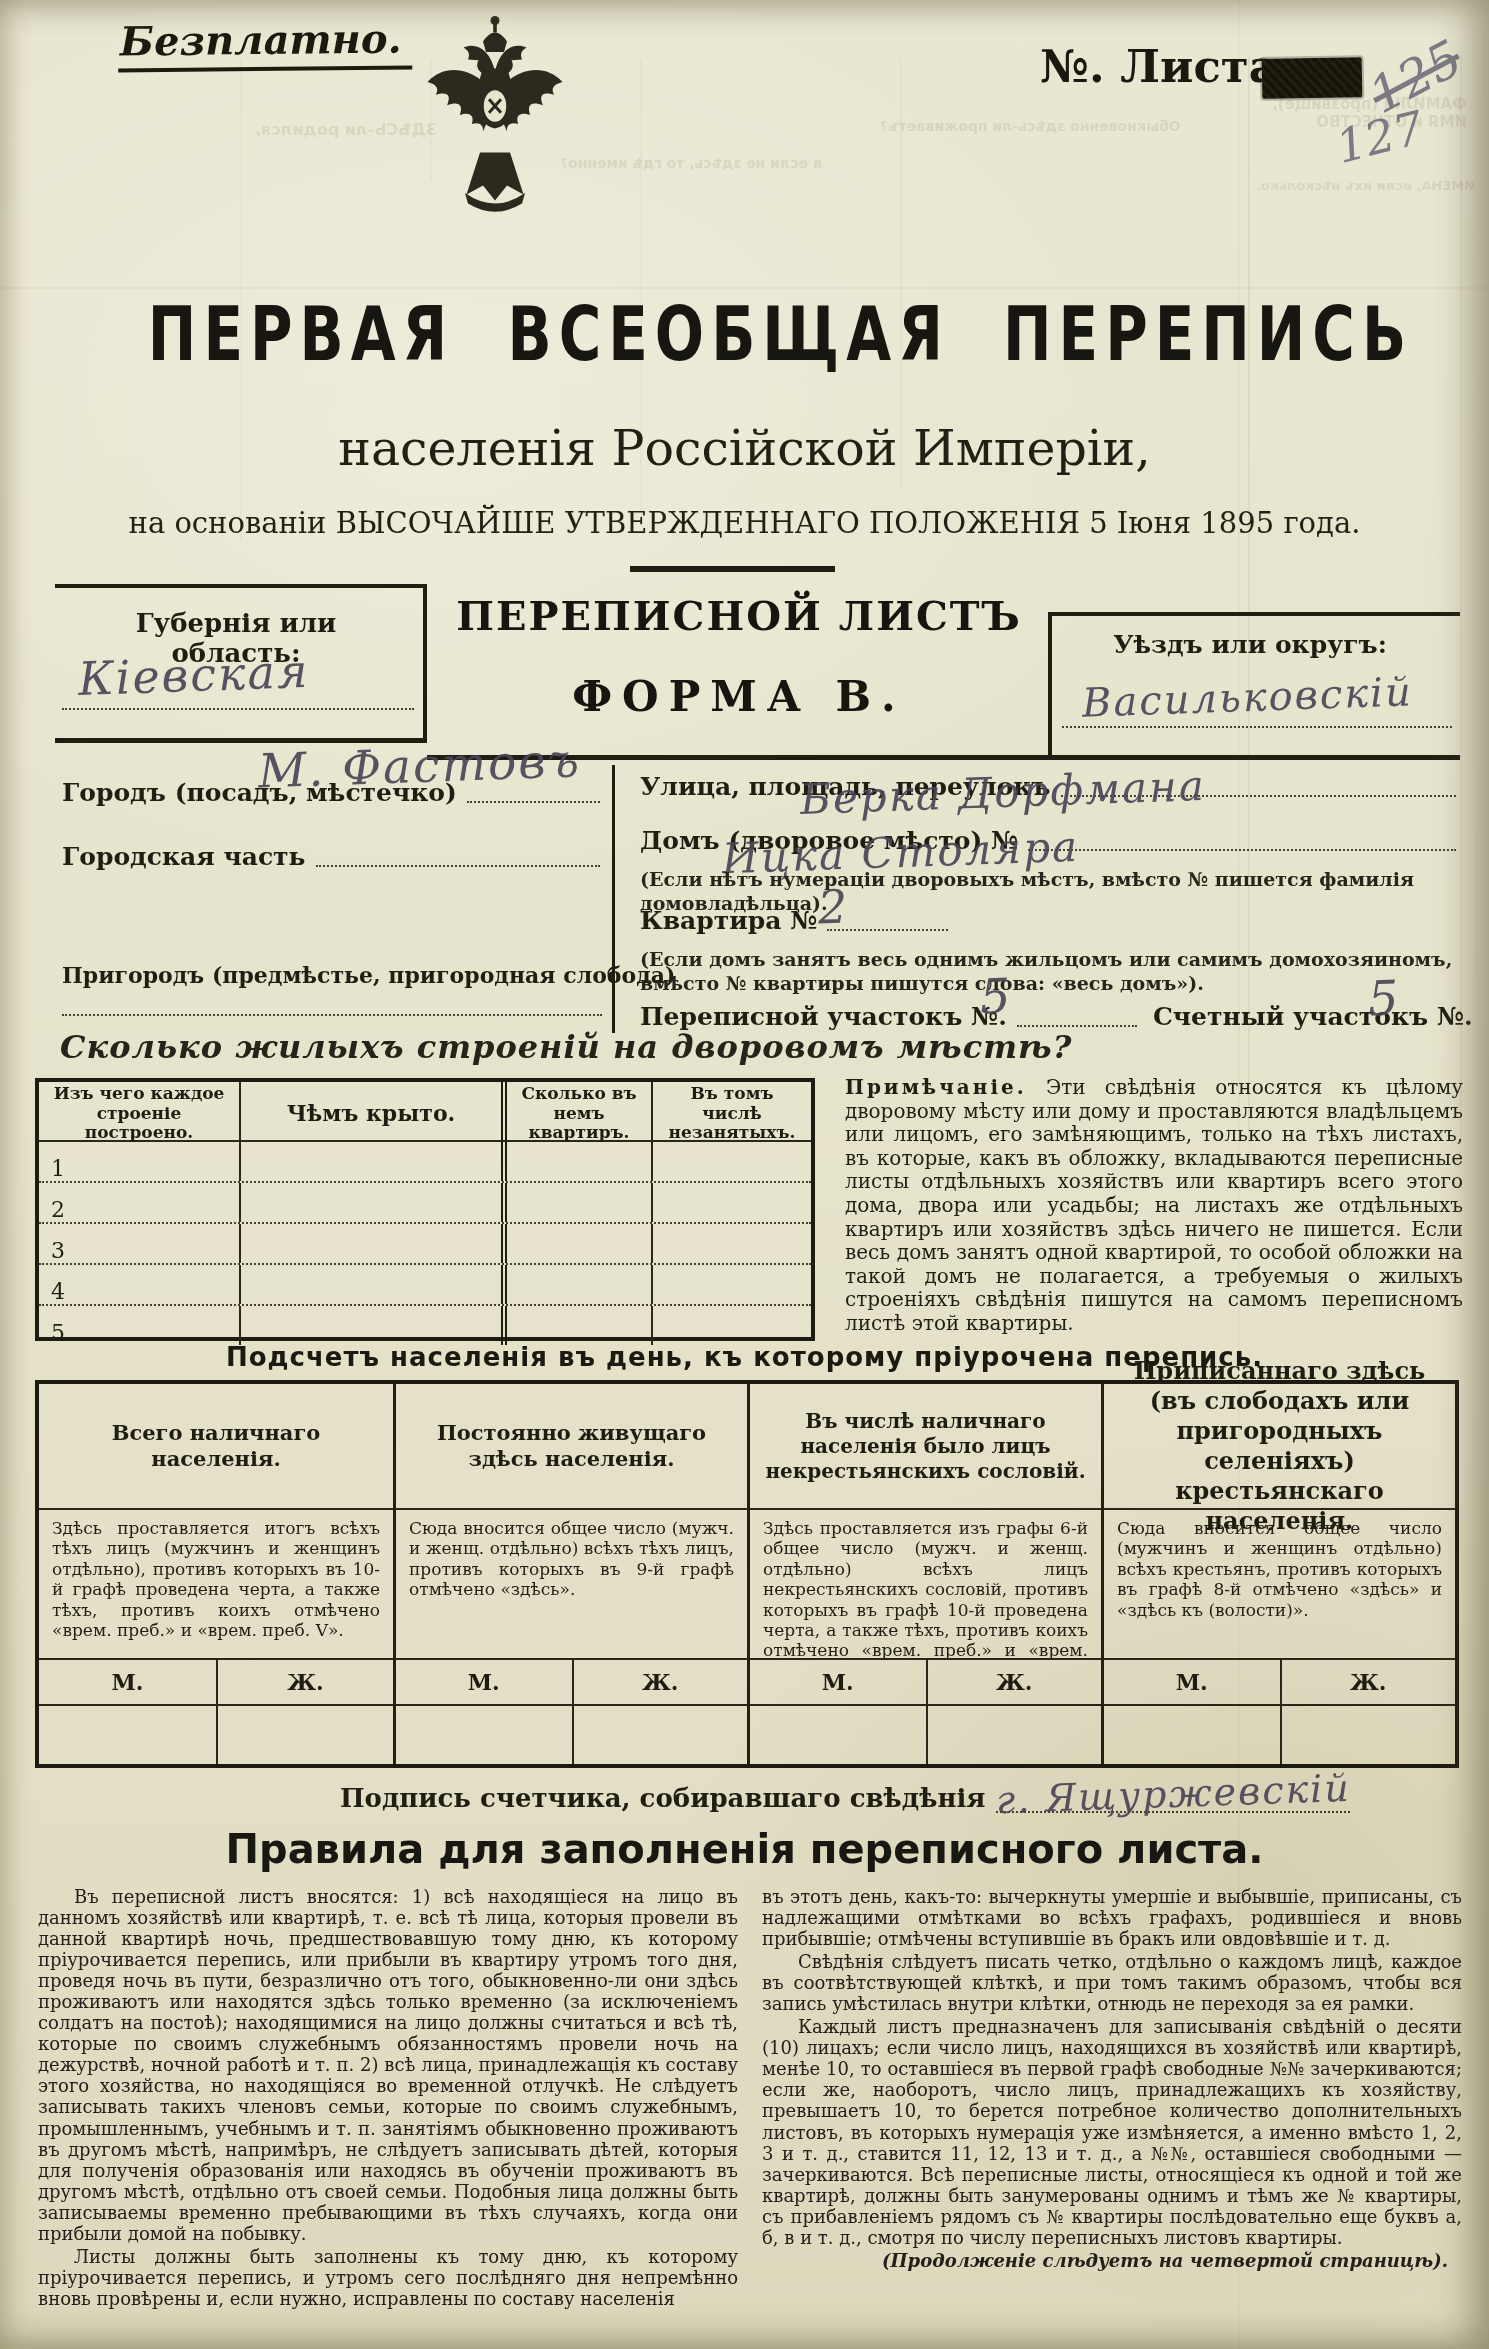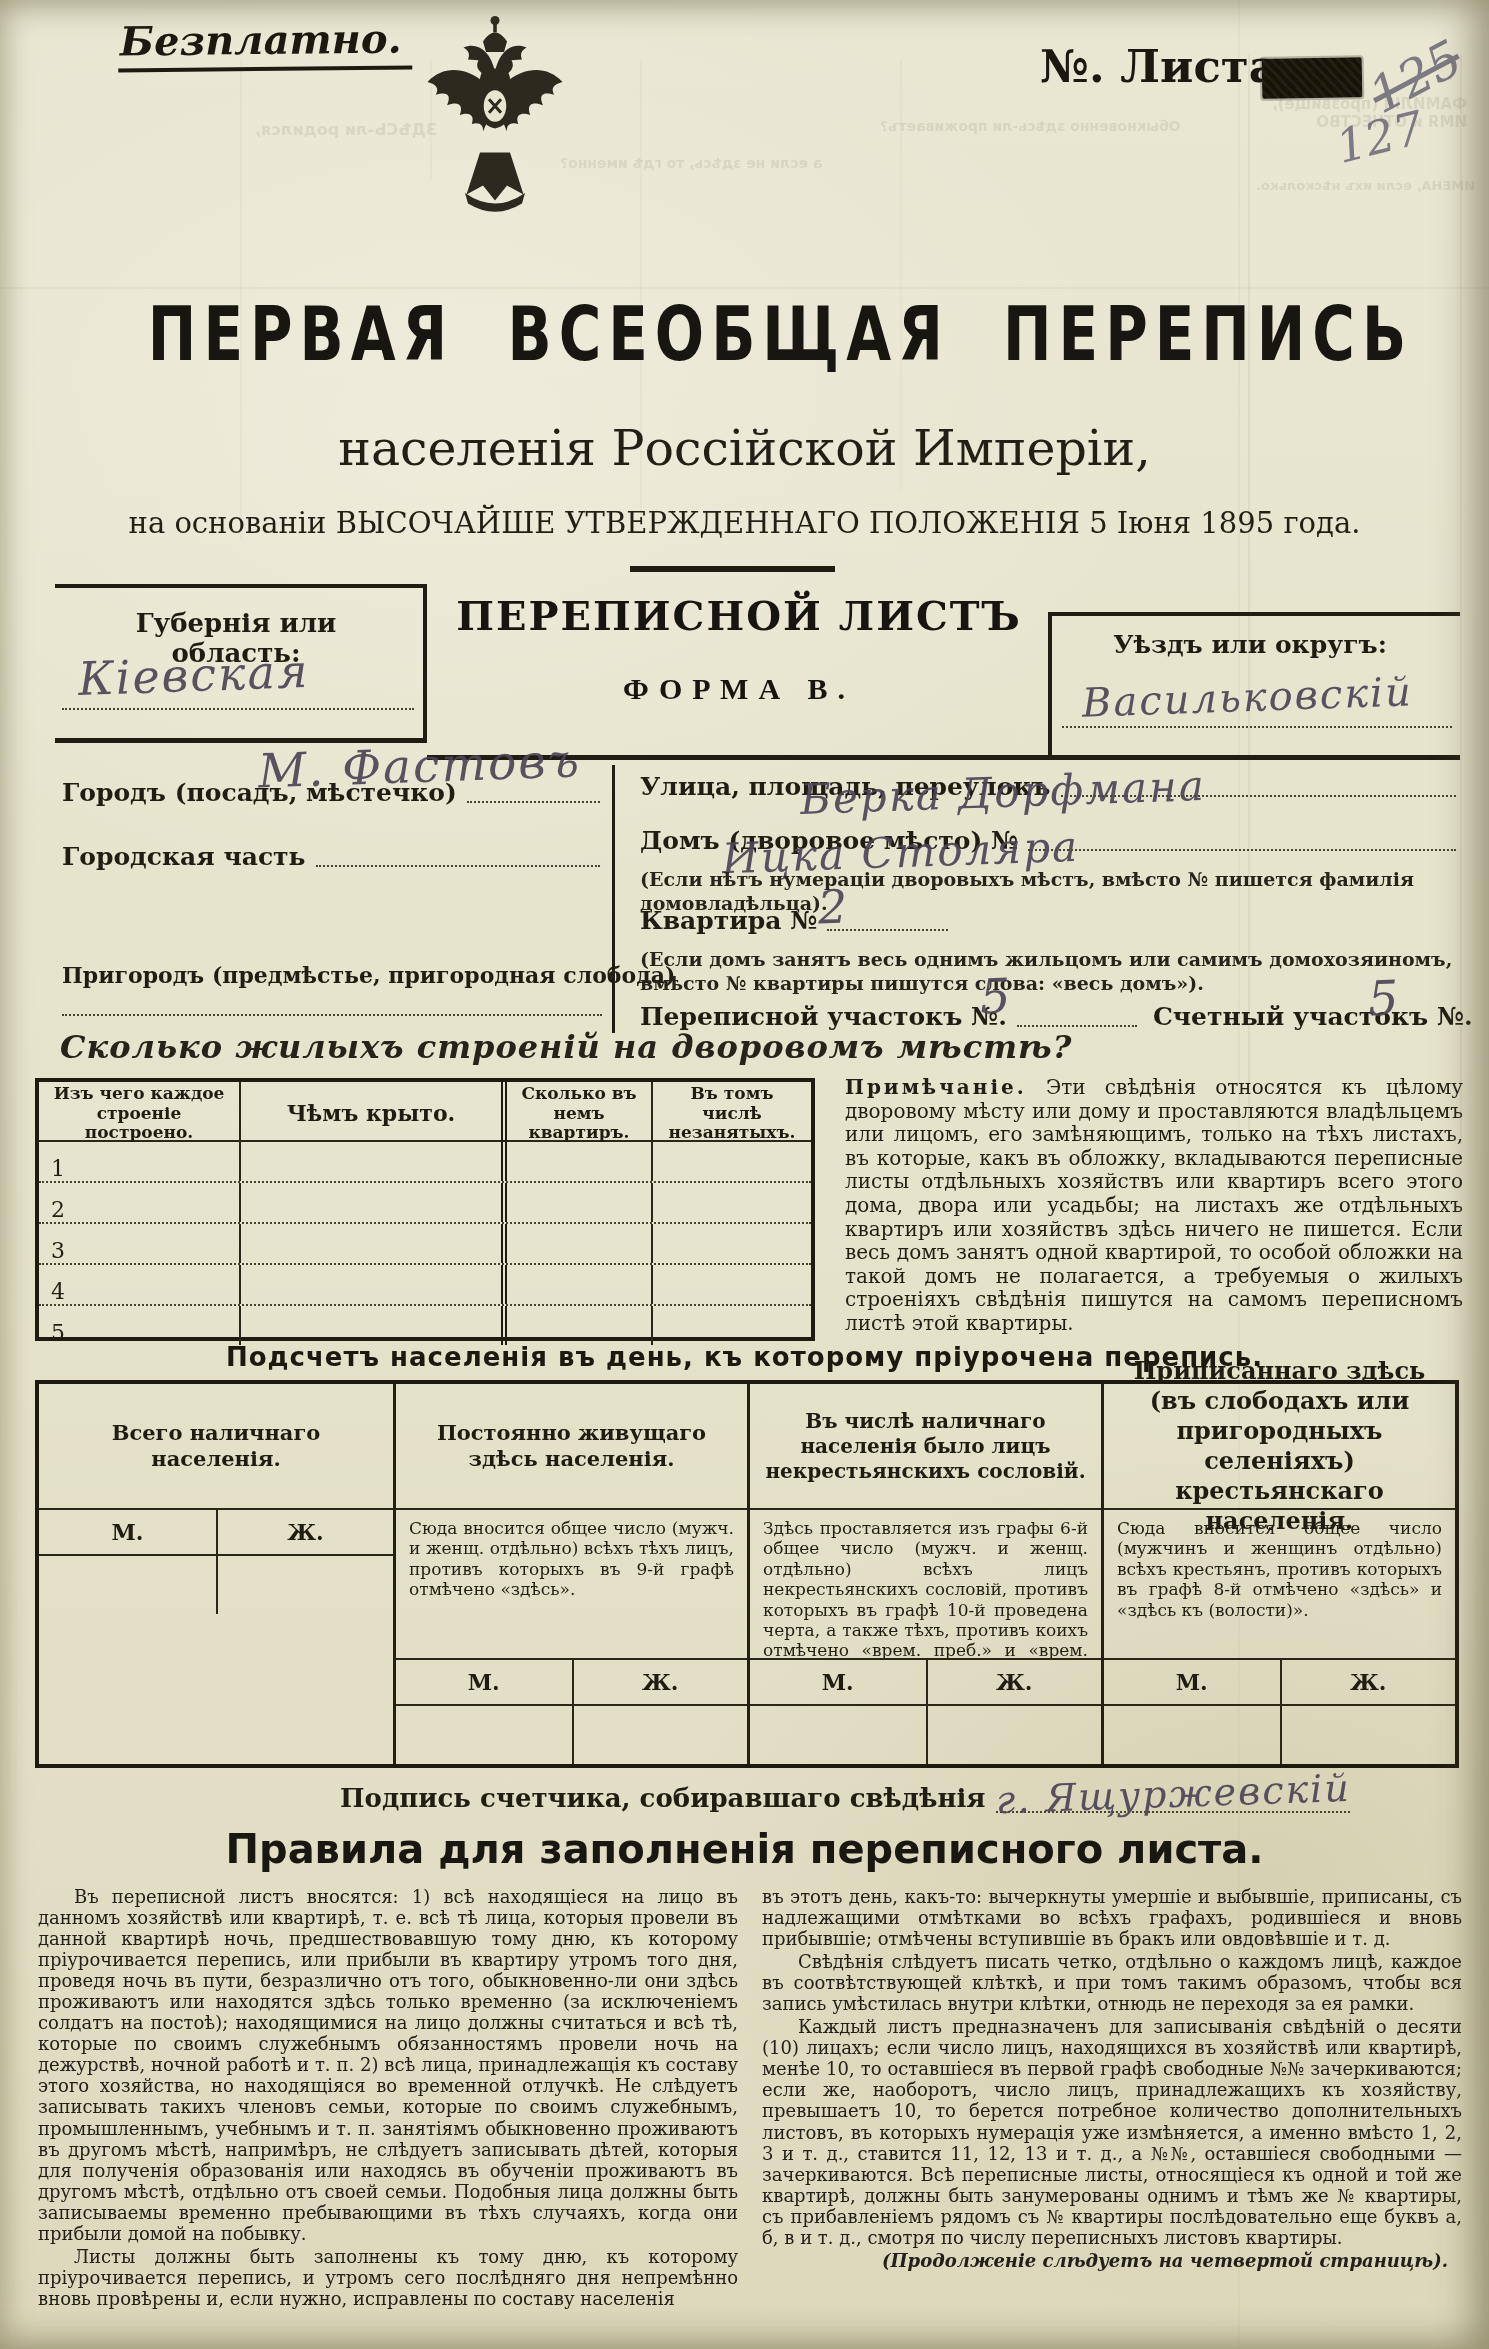--- a/index.html
+++ b/index.html
@@ -126,21 +126,21 @@
   <div class="abs hline" style="left:630px;top:566px;width:205px;height:6px;"></div>
 
   <div class="abs hline" style="left:55px;top:584px;width:370px;height:4px;"></div>
   <div class="abs vline" style="left:423px;top:584px;width:4px;height:156px;"></div>
   <div class="abs boxlabel" style="left:68px;top:608px;width:336px;font-size:26px;">Губернія или область:</div>
   <div class="abs handwriting" style="left:78px;top:648px;font-size:46px;">Кіевская</div>
   <div class="abs dotted" style="left:62px;top:666px;width:352px;height:42px;"></div>
   <div class="abs hline" style="left:55px;top:738px;width:372px;height:5px;"></div>
 
   <div class="abs formline" style="left:430px;top:592px;width:618px;font-size:40px;letter-spacing:2px;">ПЕРЕПИСНОЙ ЛИСТЪ</div>
-  <div class="abs formline" style="left:430px;top:672px;width:618px;font-size:30px;letter-spacing:10px;font-family:Liberation Serif, serif;">ФОРМА В.</div>
+  <div class="abs formline" style="left:430px;top:672px;width:618px;font-size:42px;letter-spacing:10px;">ФОРМА В.</div>
 
   <div class="abs hline" style="left:1048px;top:612px;width:412px;height:4px;"></div>
   <div class="abs vline" style="left:1048px;top:612px;width:4px;height:146px;"></div>
   <div class="abs boxlabel" style="left:1078px;top:630px;width:344px;font-size:25px;">Уѣздъ или округъ:</div>
   <div class="abs handwriting" style="left:1082px;top:674px;font-size:40px;">Васильковскій</div>
   <div class="abs dotted" style="left:1062px;top:688px;width:390px;height:38px;"></div>
   <div class="abs hline" style="left:427px;top:755px;width:1033px;height:5px;"></div>
 
   <div class="abs vline" style="left:612px;top:765px;width:3px;height:268px;"></div>
 
@@ -237,20 +237,21 @@
   <div class="abs noteblock" style="left:845px;top:1076px;width:618px;height:260px;">
     <span class="nlabel">Примѣчаніе.</span>
     <span>Эти свѣдѣнія относятся къ цѣлому дворовому мѣсту или дому и проставляются владѣльцемъ или лицомъ, его замѣняющимъ, только на тѣхъ листахъ, въ которые, какъ въ обложку, вкладываются переписные листы отдѣльныхъ хозяйствъ или квартиръ всего этого дома, двора или усадьбы; на листахъ же отдѣльныхъ квартиръ или хозяйствъ здѣсь ничего не пишется. Если весь домъ занятъ одной квартирой, то особой обложки на такой домъ не полагается, а требуемыя о жилыхъ строеніяхъ свѣдѣнія пишутся на самомъ переписномъ листѣ этой квартиры.</span>
   </div>
 
   <div class="abs tally-head" style="left:0;top:1342px;">Подсчетъ населенія въ день, къ которому пріурочена перепись.</div>
 
   <div class="abs ttable" style="left:35px;top:1380px;width:1416px;">
     <div class="tcol">
       <div class="t-head">Всего наличнаго населенія.</div>
+      <div class="t-desc">Здѣсь проставляется итогъ всѣхъ тѣхъ лицъ (мужчинъ и женщинъ отдѣльно), противъ которыхъ въ 10-й графѣ проведена черта, а также тѣхъ, противъ коихъ отмѣчено «врем. преб.» и «врем. преб. V».</div>
       <div class="t-mj">
         <div>М.</div>
         <div>Ж.</div>
       </div>
       <div class="t-data">
         <div></div>
         <div></div>
       </div>
     </div>
     <div class="tcol">

